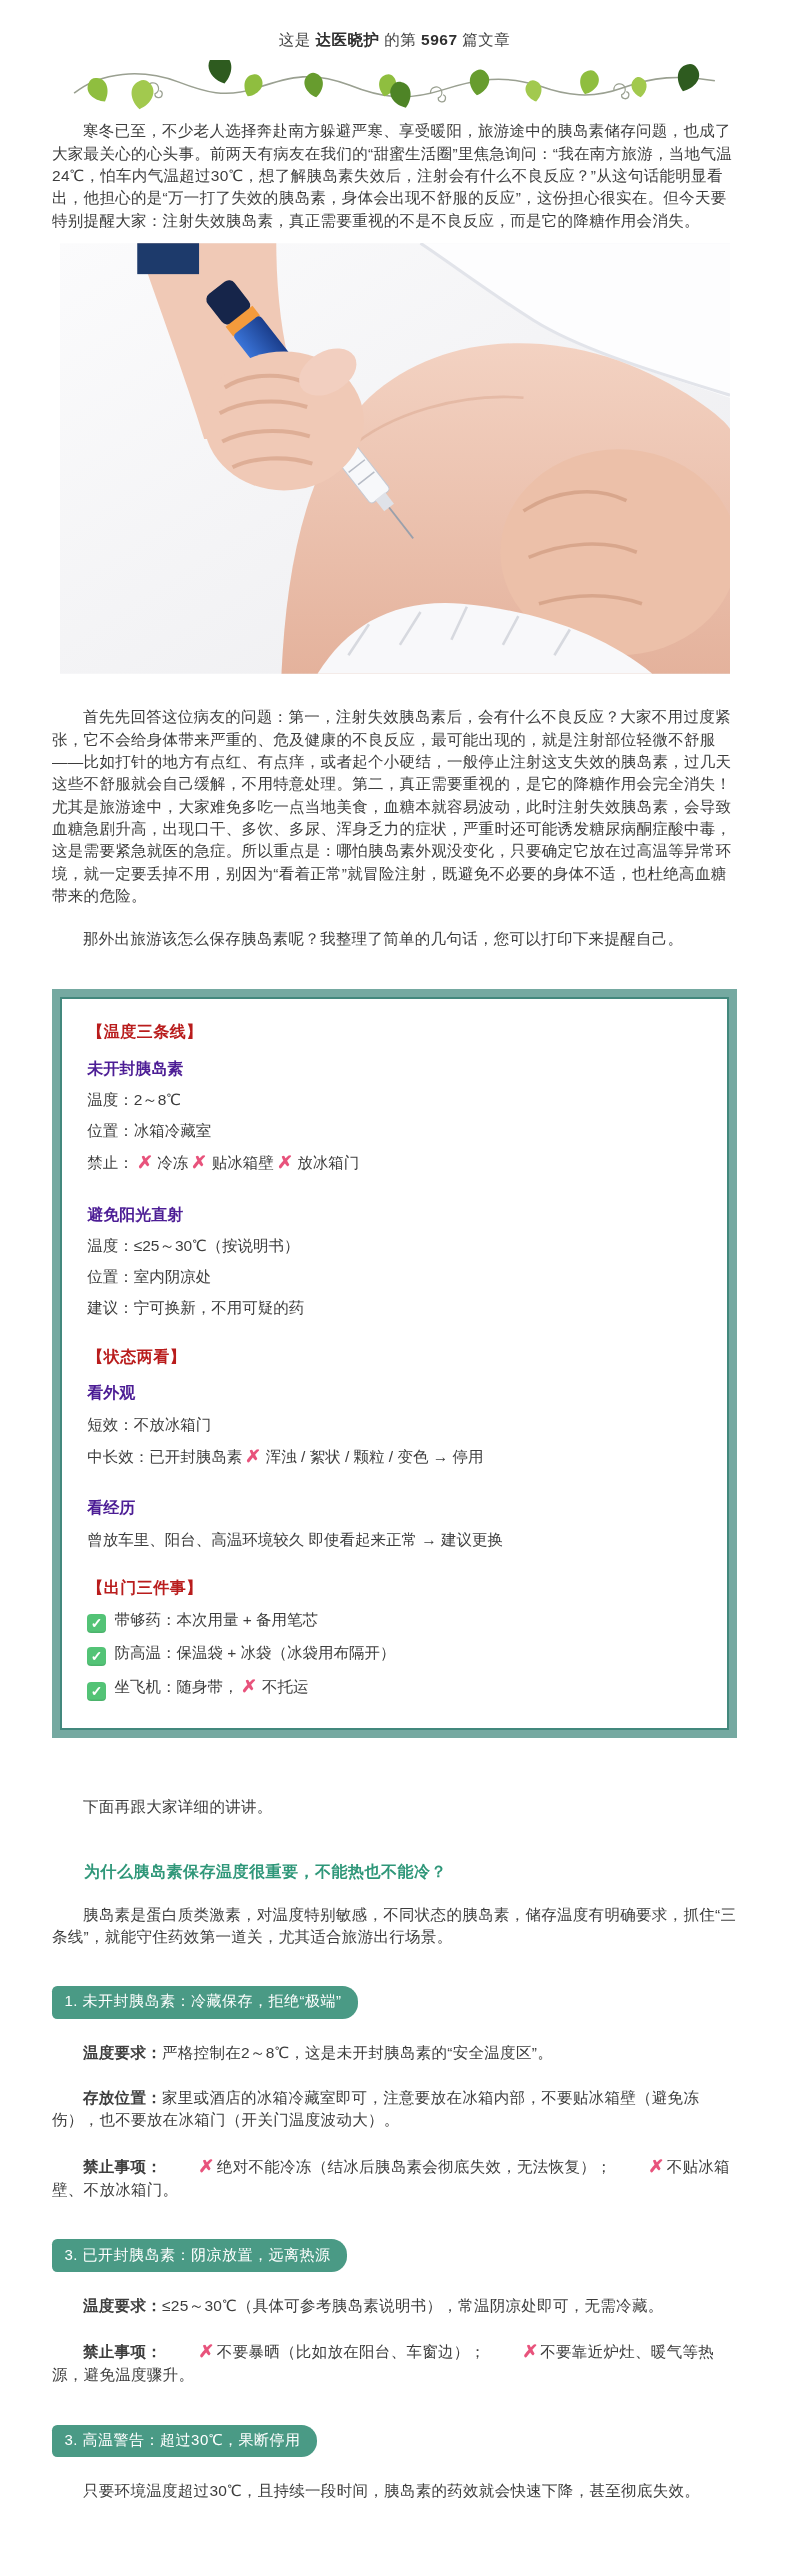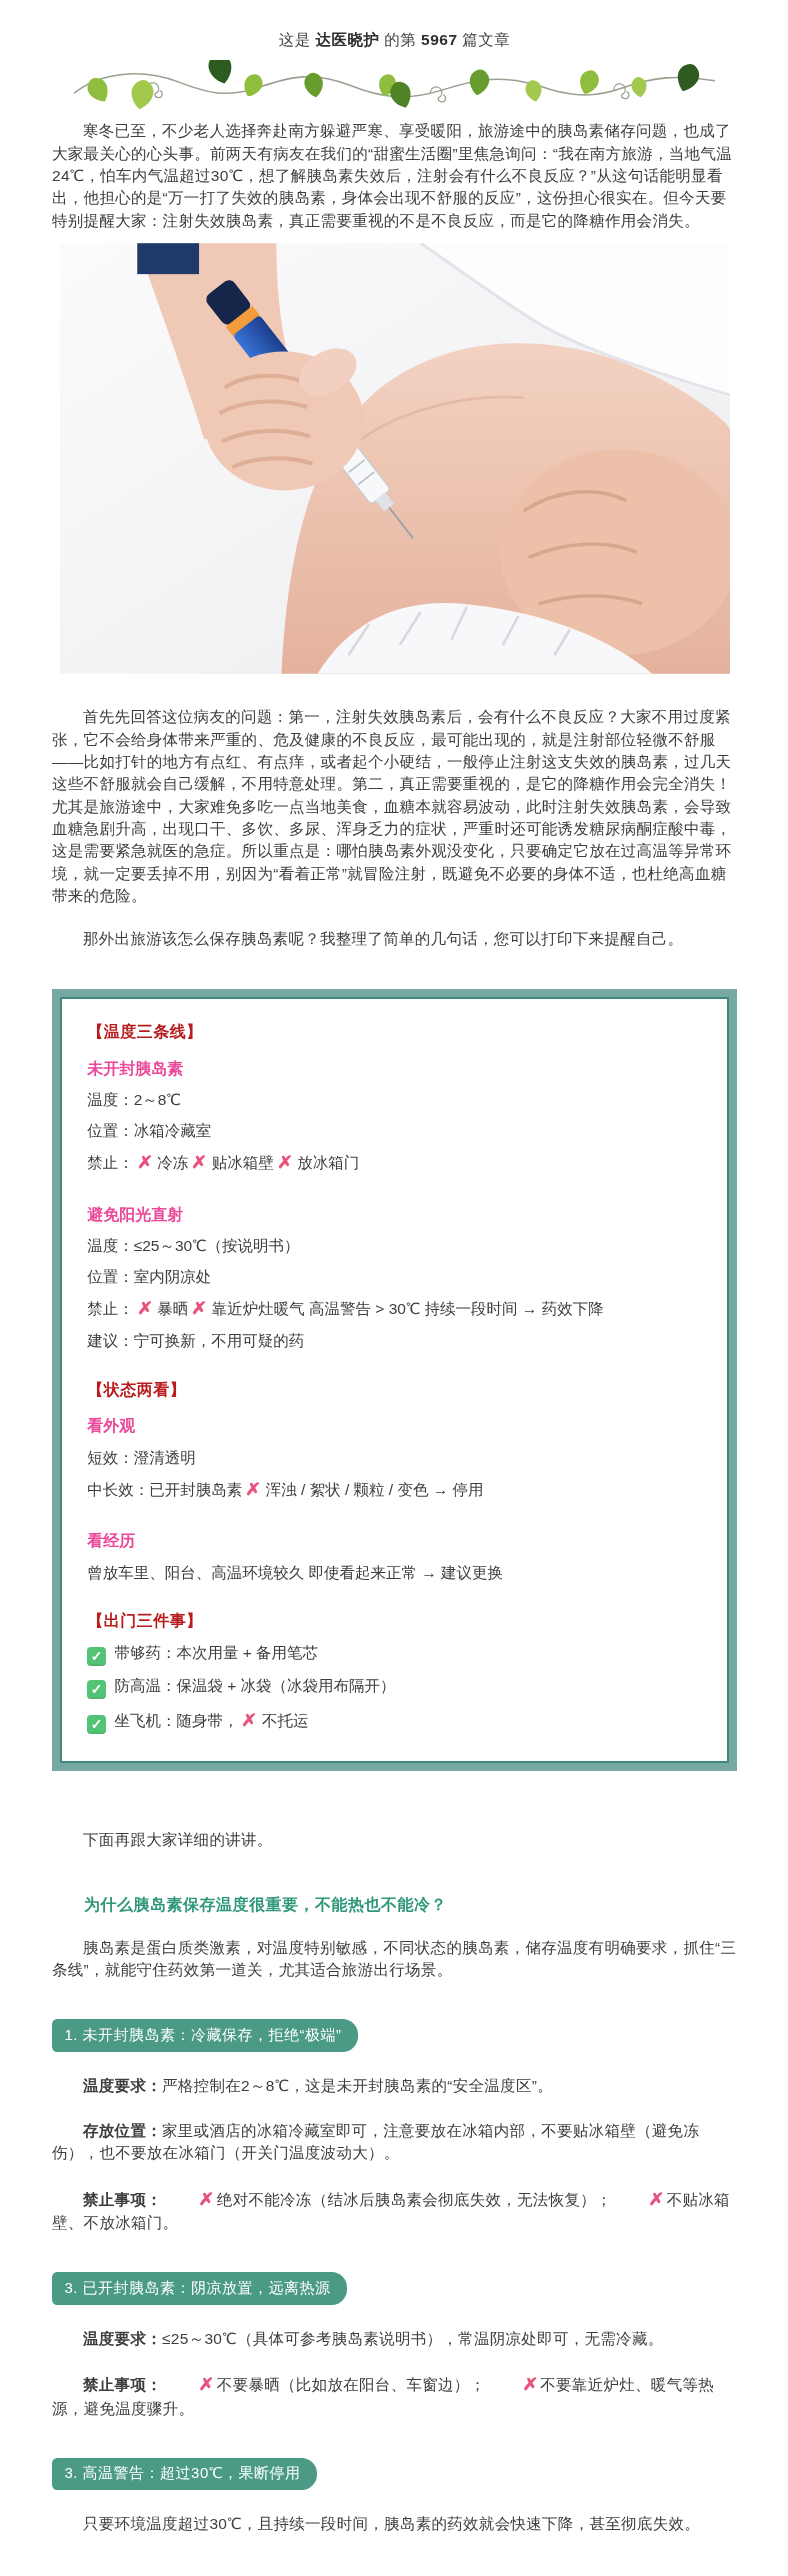--- a/index.html
+++ b/index.html
@@ -45,21 +45,21 @@
     padding:23px 25px 27px 25px;
   }
   .card-title{
     color:#b91c1c;
     font-weight:bold;
     font-size:16px;
     margin-top:28px;
     letter-spacing:0.5px;
   }
   .card-title.first{margin-top:0;}
-  .group-h{font-size:16px;font-weight:bold;margin-top:15.5px;color:#ec4899;}
+  .group-h{font-size:16px;font-weight:bold;margin-top:15.5px;color:#4c1d95;}
   .group-h.gap-top{margin-top:30px;}
   .card-row{font-size:15.5px;margin-top:9.3px;line-height:1.4;}
   
   .xx{
     color:#e8537c;
     font-weight:bold;
     font-size:17px;
     margin:0 5.2px 0 4.1px;
     display:inline-block;
     transform:scaleX(1.15);
@@ -193,28 +193,25 @@
       <div class="group-h">未开封胰岛素</div>
       <div class="card-row">温度：2～8℃</div>
       <div class="card-row">位置：冰箱冷藏室</div>
       <div class="card-row">
         <span>禁止：</span><span class="xx">✗</span><span>冷冻</span><span class="xx">✗</span><span>贴冰箱壁</span><span class="xx">✗</span><span>放冰箱门</span>
       </div>
 
       <div class="group-h gap-top">避免阳光直射</div>
       <div class="card-row">温度：≤25～30℃（按说明书）</div>
       <div class="card-row">位置：室内阴凉处</div>
-      <div class="card-row">
-        <span>禁止：</span><span class="xx">✗</span><span>暴晒</span><span class="xx">✗</span><span>靠近炉灶暖气 高温警告 &gt; 30℃ 持续一段时间 → 药效下降</span>
-      </div>
       <div class="card-row">建议：宁可换新，不用可疑的药</div>
 
       <div class="card-title">【状态两看】</div>
       <div class="group-h">看外观</div>
-      <div class="card-row">短效：澄清透明</div>
+      <div class="card-row">短效：不放冰箱门</div>
       <div class="card-row">
         <span>中长效：已开封胰岛素</span><span class="xx">✗</span><span>浑浊 / 絮状 / 颗粒 / 变色 → 停用</span>
       </div>
 
       <div class="group-h gap-top">看经历</div>
       <div class="card-row">曾放车里、阳台、高温环境较久 即使看起来正常 → 建议更换</div>
 
       <div class="card-title">【出门三件事】</div>
       <div class="card-row">
         <span class="ck">✓</span><span>带够药：本次用量 + 备用笔芯</span>

